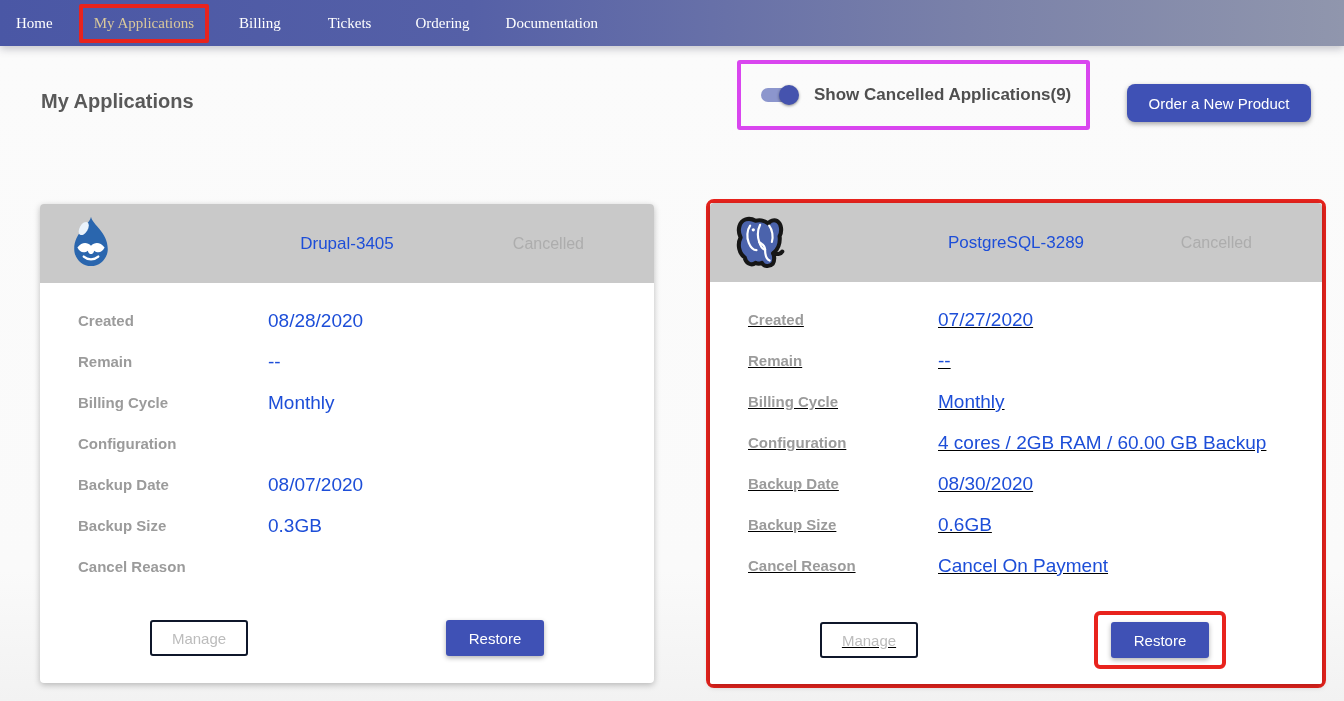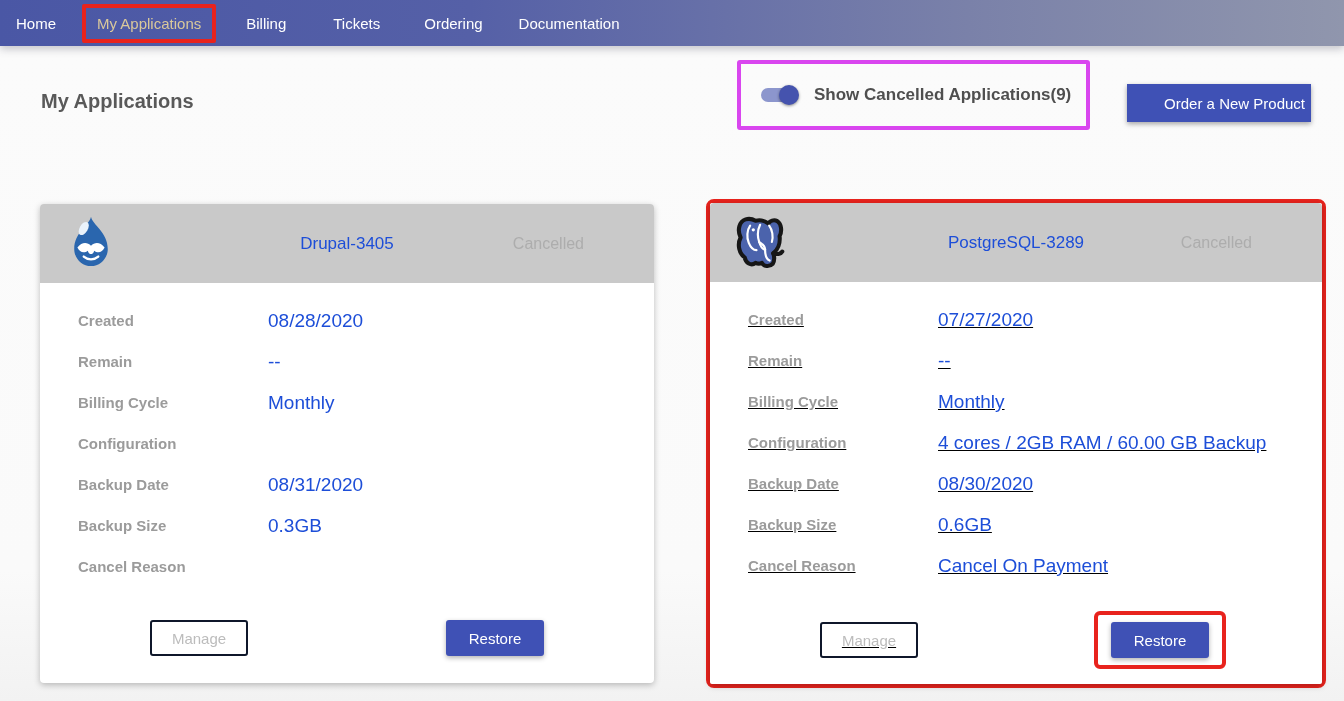--- a/index.html
+++ b/index.html
@@ -13,21 +13,21 @@
 
   
   .navbar {
     position: absolute; top: 0; left: 0; width: 1344px; height: 46px;
     background: linear-gradient(90deg, #4a57a5 0%, #5560a7 35%, #7a81a9 72%, #9096ad 100%);
     display: flex; align-items: center;
     box-shadow: 0 3px 8px rgba(70,70,90,.30);
     z-index: 10;
   }
   .nav-item {
-    color: #ffffff; font-size: 15px; white-space: nowrap; cursor: pointer;
+    color: #ffffff; font-size: 15px; white-space: nowrap; cursor: pointer; font-family: Liberation Serif, serif;
   }
   [data-name="nav-item-home"]          { margin-left: 16px; }
   [data-name="nav-item-billing"]       { margin-left: 30px; }
   [data-name="nav-item-tickets"]       { margin-left: 47px; }
   [data-name="nav-item-ordering"]      { margin-left: 44px; }
   [data-name="nav-item-documentation"] { margin-left: 36px; }
   .nav-annotation {
     margin-left: 26px;
     border: 4px solid #e8231d; border-radius: 2px;
     padding: 7px 11px;
@@ -61,23 +61,23 @@
   .switch-thumb {
     position: absolute; top: 0; right: 0; width: 20px; height: 20px;
     border-radius: 50%; background: #4553ae;
     box-shadow: 0 1px 3px rgba(0,0,0,.45);
   }
   .toggle-label { margin-left: 15px; font-size: 17px; font-weight: bold; color: #4f4f4f; }
 
   .order-button {
     position: absolute; left: 1127px; top: 84px; width: 184px; height: 38px;
     background: #3f51b5; color: #ffffff; font-size: 15px;
-    border: none; border-radius: 0; cursor: pointer;
+    border: none; border-radius: 8px; cursor: pointer;
     box-shadow: 0 2px 5px rgba(0,0,0,.35);
-    font-family: inherit; z-index: 5; text-align: right;
+    font-family: inherit; z-index: 5;
   }
 
   
   .card {
     background: #ffffff; border-radius: 4px;
     box-shadow: 0 2px 6px rgba(0,0,0,.25);
     display: flex; flex-direction: column;
   }
   .card-0 { position: absolute; left: 40px; top: 204px; width: 614px; height: 479px; z-index: 5; }
   .card2-annotation {
@@ -180,21 +180,21 @@
     </div>
     <div class="field-row" data-name="field-row-billing-cycle">
       <div class="field-label" data-name="field-label">Billing Cycle</div>
       <div class="field-value" data-name="field-value">Monthly</div>
     </div>
     <div class="field-row" data-name="field-row-configuration">
       <div class="field-label" data-name="field-label">Configuration</div>
     </div>
     <div class="field-row" data-name="field-row-backup-date">
       <div class="field-label" data-name="field-label">Backup Date</div>
-      <div class="field-value" data-name="field-value">08/31/2020</div>
+      <div class="field-value" data-name="field-value">08/07/2020</div>
     </div>
     <div class="field-row" data-name="field-row-backup-size">
       <div class="field-label" data-name="field-label">Backup Size</div>
       <div class="field-value" data-name="field-value">0.3GB</div>
     </div>
     <div class="field-row" data-name="field-row-cancel-reason">
       <div class="field-label" data-name="field-label">Cancel Reason</div>
       <div class="field-value" data-name="field-value"></div>
     </div>
   </div>

